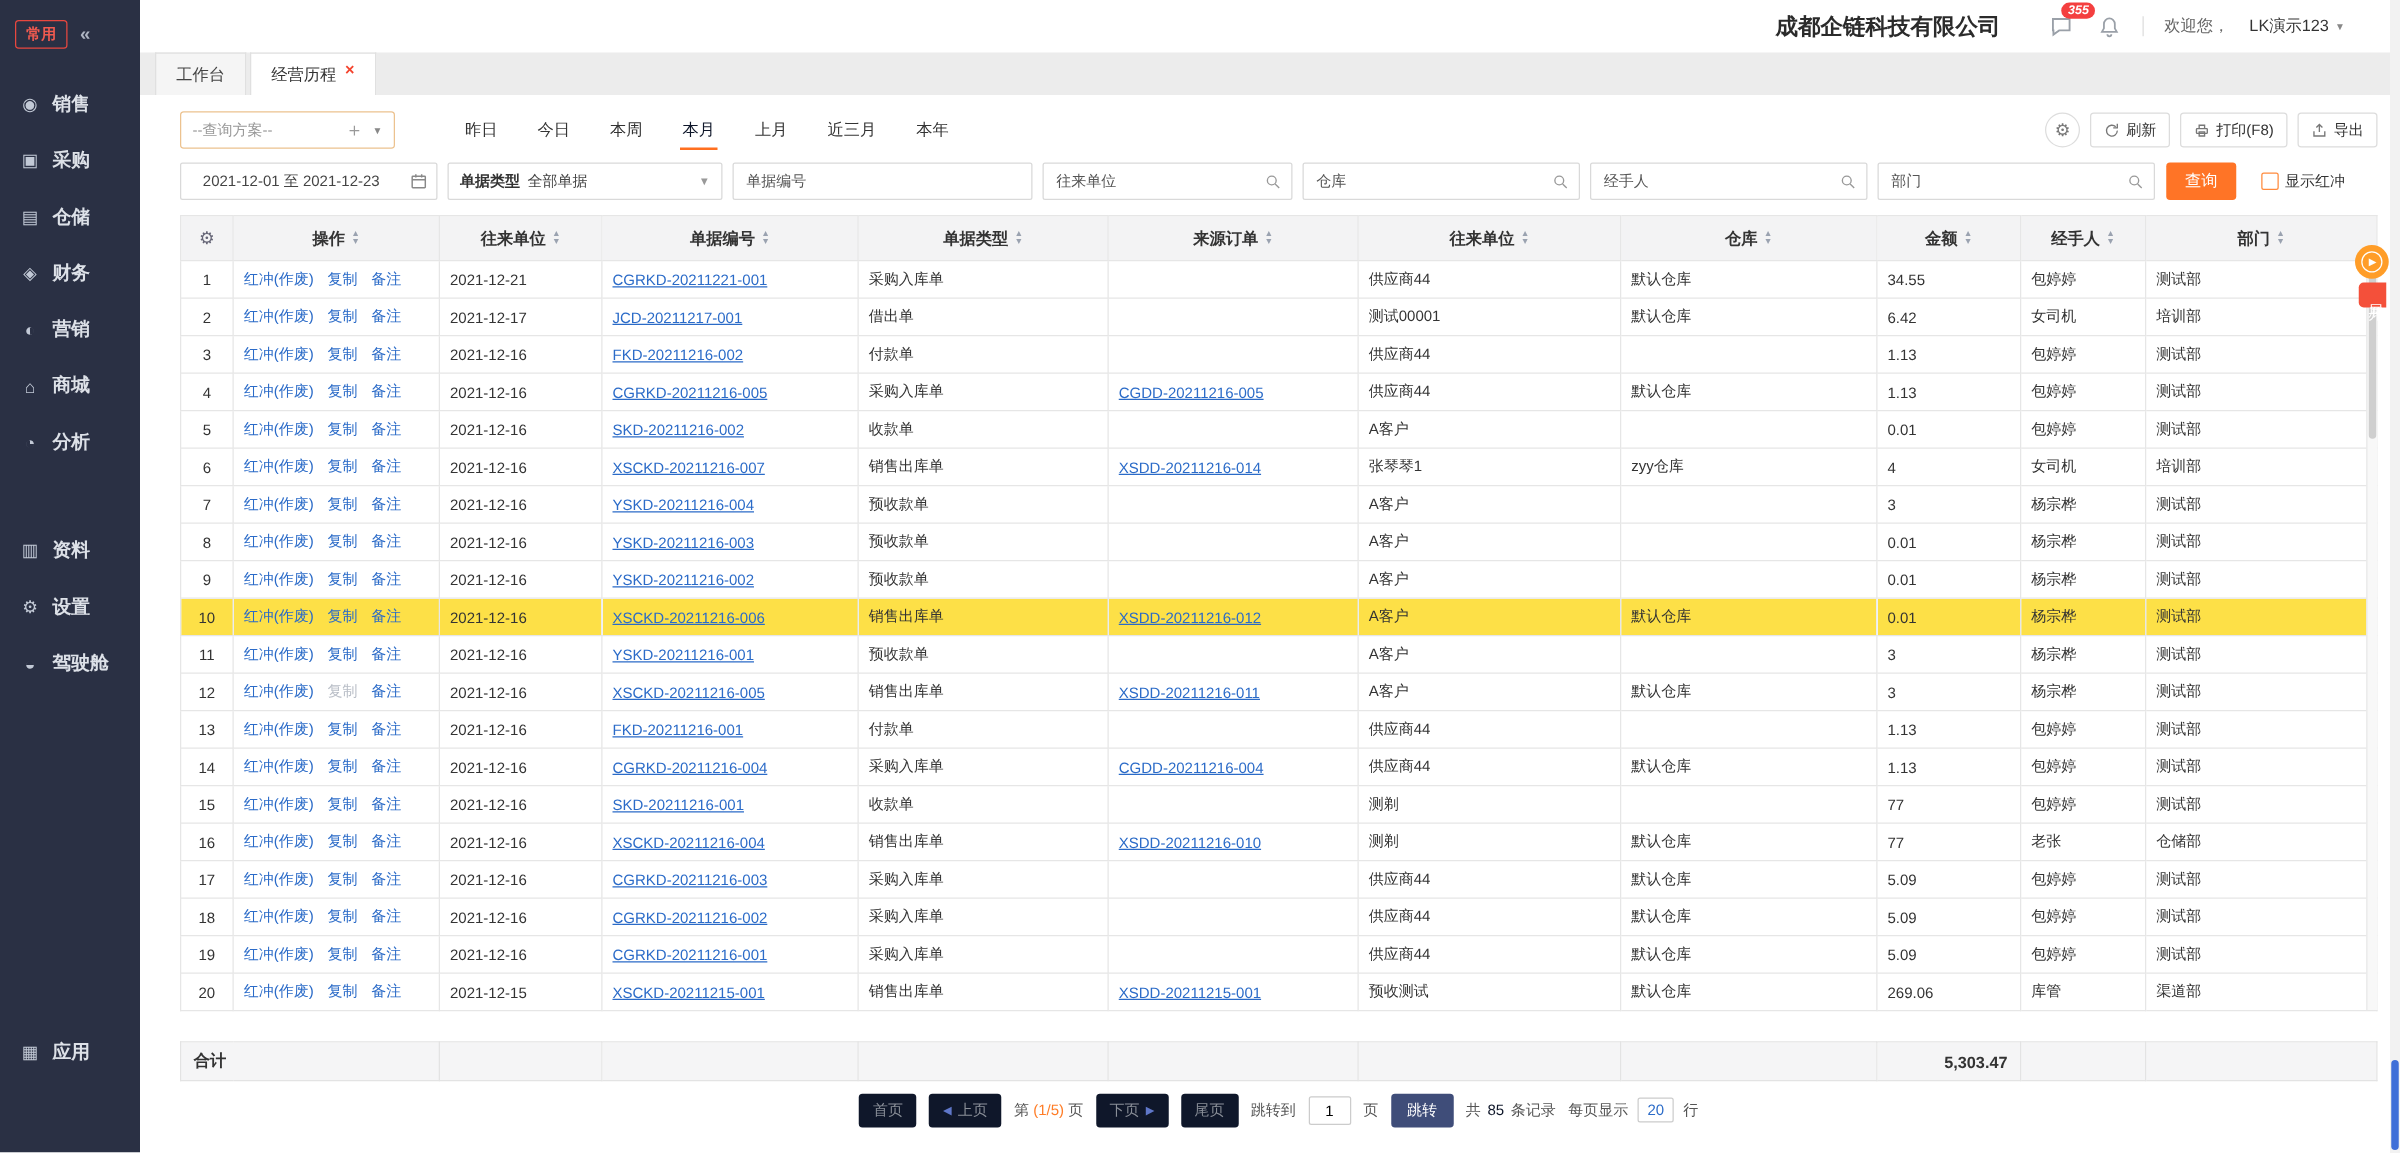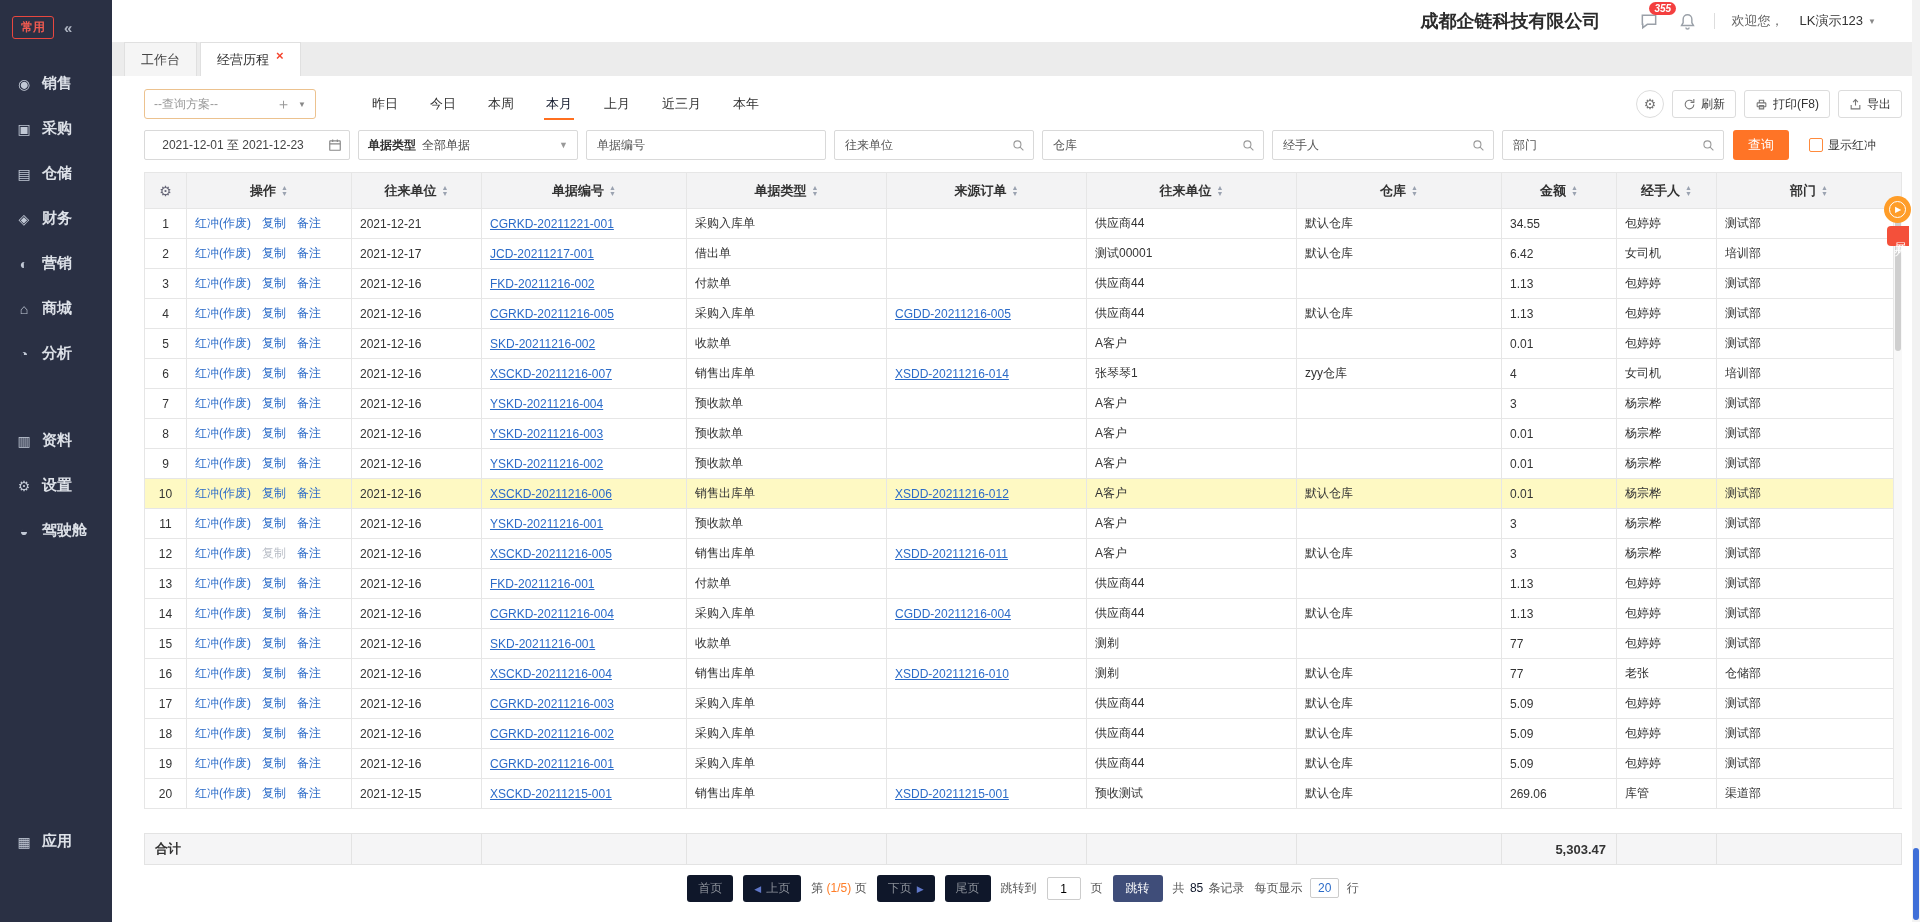--- a/index.html
+++ b/index.html
@@ -70,21 +70,21 @@
   .search-btn { margin-left:1px; width:56px; height:30px; background:#ff7426; color:#fff; border:none; border-radius:3px; font-size:13px; cursor:pointer; font-family:inherit; }
   .red-check { display:flex; align-items:center; gap:5px; margin-left:12px; font-size:12px; color:#333; cursor:pointer; }
   .checkbox { width:14px; height:14px; border:1px solid #ff8a3c; border-radius:2px; background:#fff; flex-shrink:0; }
 
   
   .grid-wrap { margin-top:12px; position:relative; }
   table { border-collapse:collapse; width:100%; table-layout:fixed; }
   th, td { border:1px solid #e6e6e6; overflow:hidden; white-space:nowrap; }
   thead th { background:#f3f3f4; height:36px; font-weight:bold; color:#333; font-size:13px; text-align:center; }
   tbody td { height:30px; padding:0 8px; font-size:12px; color:#333; background:#fff; }
-  tr.hl td { background:#fef9c3; }
+  tr.hl td { background:#fde047; }
   td.num { text-align:center; padding:0; }
   td.amount { text-align:left; }
   .op { color:#2b6bc8; margin-right:11px; cursor:pointer; }
   .op:last-child { margin-right:0; }
   .op.disabled { color:#b9bec7; }
   .doc-link { color:#2b6bc8; text-decoration:underline; cursor:pointer; }
   .sort { display:inline-flex; flex-direction:column; margin-left:5px; vertical-align:middle; cursor:pointer; }
   .sort span { font-size:7px; color:#9aa2b0; line-height:6px; }
   .gear-th { font-weight:normal; font-size:14px; color:#667; cursor:pointer; }
   .grid-vscroll { position:absolute; top:37px; right:0; width:9px; bottom:1px; background:#f8f8f8; border-left:1px solid #e8e8e8; }

